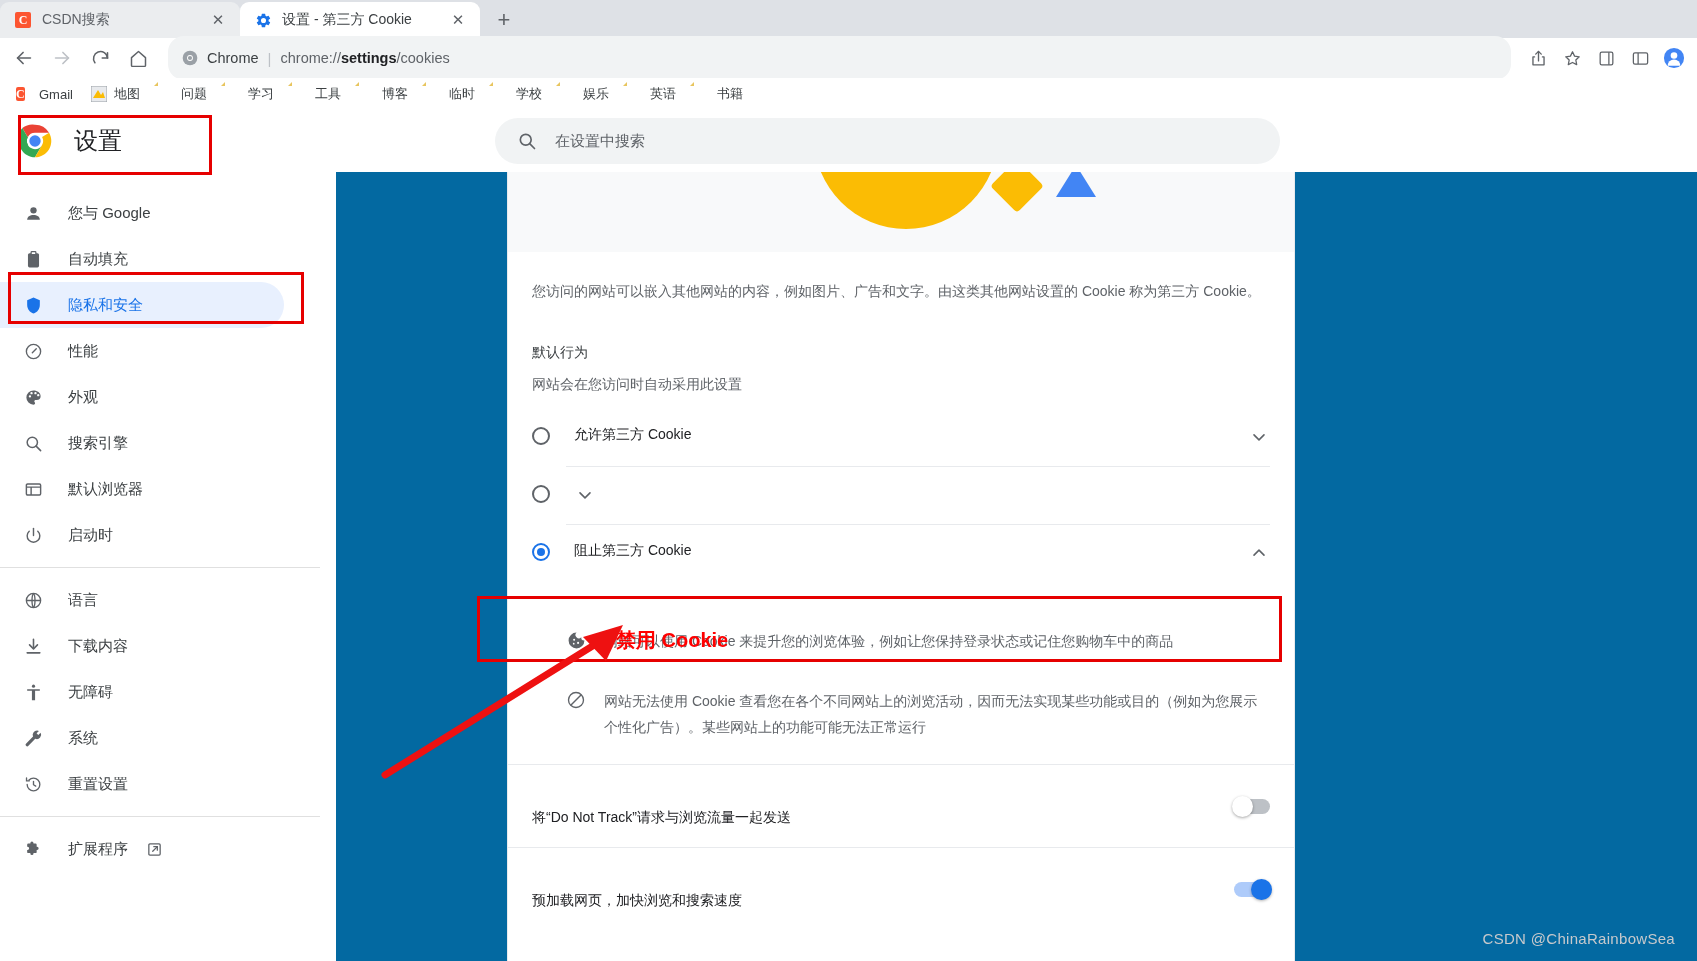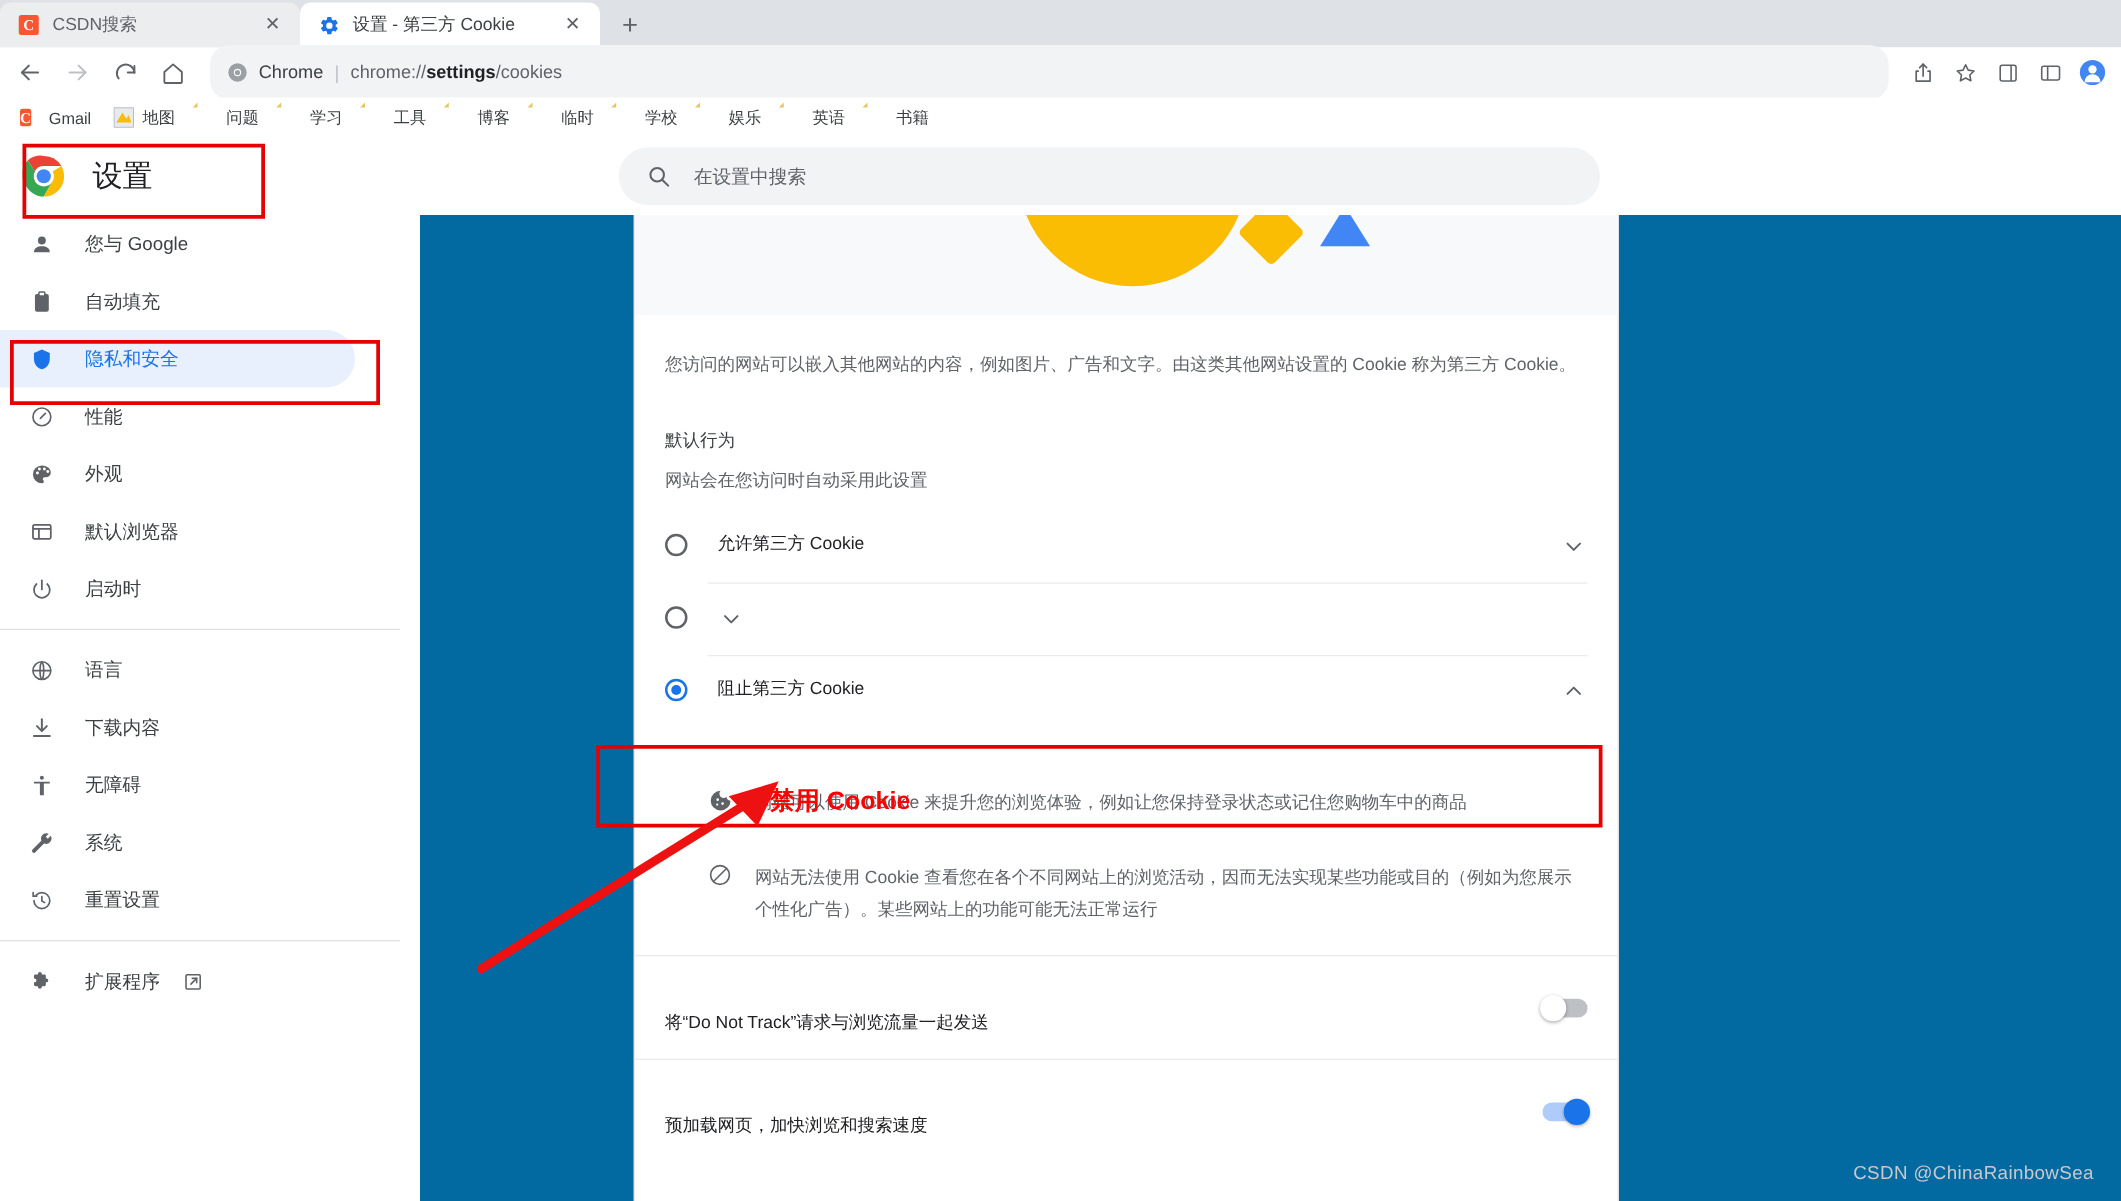--- a/index.html
+++ b/index.html
@@ -113,21 +113,21 @@
   .search-wrap { flex: 1; display: flex; align-items: center; padding-left: 175px; padding-right: 190px; }
   .search-box {
     width: 785px; height: 46px; background: #f1f3f4; border-radius: 24px;
     display: flex; align-items: center; padding: 0 22px;
   }
   .search-ph { font-size: 15px; color: #5f6368; margin-left: 18px; }
 
   
   .sidebar {
     position: absolute; left: 0; top: 62px; width: 320px; height: 789px;
-    background: #fff; 
+    background: #fff; padding-top: 18px;
   }
   .nav-item {
     display: flex; align-items: center; height: 46px;
     padding-left: 22px; border-radius: 0 23px 23px 0; margin-right: 36px;
     font-size: 15px; color: #3c4043;
   }
   .nav-item.active { background: #e8f0fe; color: #1a73e8; }
   .nav-icon {
     width: 22px; height: 22px; flex: 0 0 22px; margin-right: 24px;
     display: flex; align-items: center; justify-content: center; color: #5f6368;
@@ -439,20 +439,29 @@
         </span>
         <span class="nav-label">性能</span>
       </div>
       <div class="nav-item">
         <span class="nav-icon">
           <svg width="19" height="19" viewBox="0 0 24 24" fill="currentColor">
               <path d="M12 3a9 9 0 100 18c1.2 0 2-.8 2-1.8 0-.5-.2-.9-.5-1.2-.3-.3-.5-.7-.5-1.2 0-1 .8-1.8 1.8-1.8H16a5 5 0 005-5c0-3.9-4-7-9-7zm-4.5 9a1.5 1.5 0 110-3 1.5 1.5 0 010 3zm2-4a1.5 1.5 0 110-3 1.5 1.5 0 010 3zm5 0a1.5 1.5 0 110-3 1.5 1.5 0 010 3zm3.5 2.5a1.5 1.5 0 110-3 1.5 1.5 0 010 3z"></path>
             </svg>
         </span>
         <span class="nav-label">外观</span>
+      </div>
+      <div class="nav-item">
+        <span class="nav-icon">
+          <svg width="19" height="19" viewBox="0 0 24 24" fill="none" stroke="currentColor" stroke-width="1.9" stroke-linecap="round">
+              <circle cx="10.5" cy="10.5" r="6.5"></circle>
+              <path d="M15.3 15.3L21 21"></path>
+            </svg>
+        </span>
+        <span class="nav-label">搜索引擎</span>
       </div>
       <div class="nav-item">
         <span class="nav-icon">
           <svg width="19" height="19" viewBox="0 0 24 24" fill="none" stroke="currentColor" stroke-width="1.8">
               <rect x="3" y="5" width="18" height="14" rx="1.5"></rect>
               <path d="M3 9h18M9 9v10"></path>
             </svg>
         </span>
         <span class="nav-label">默认浏览器</span>
       </div>

